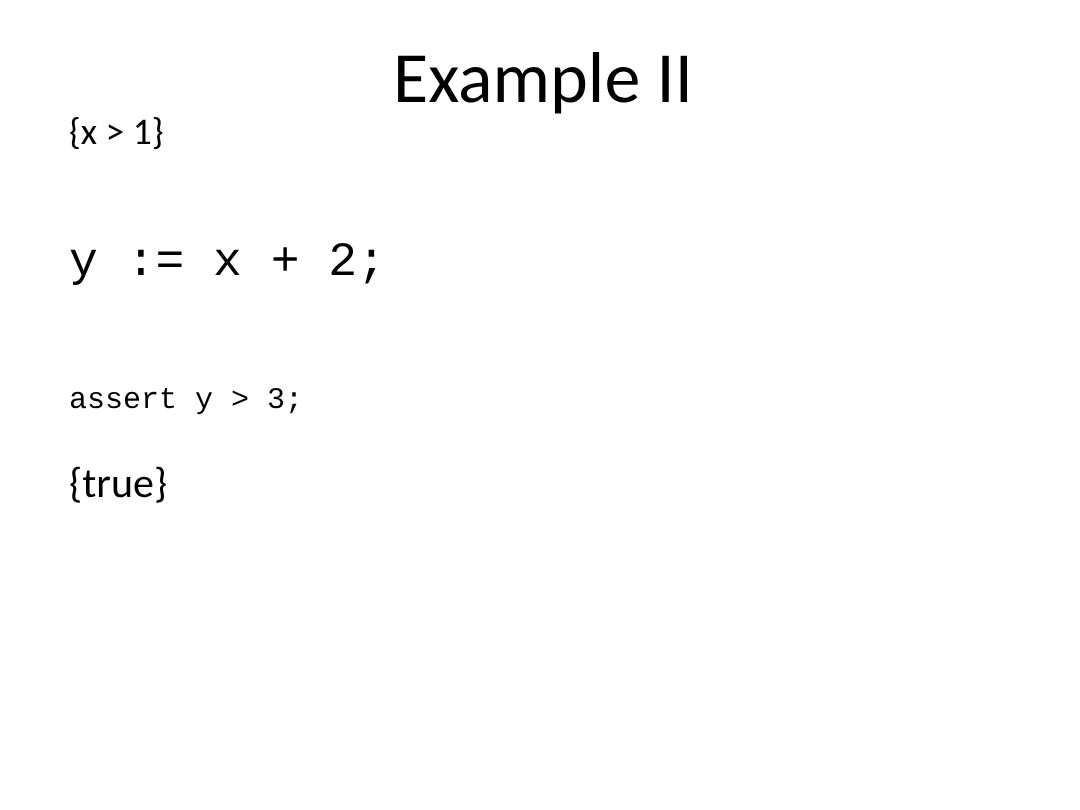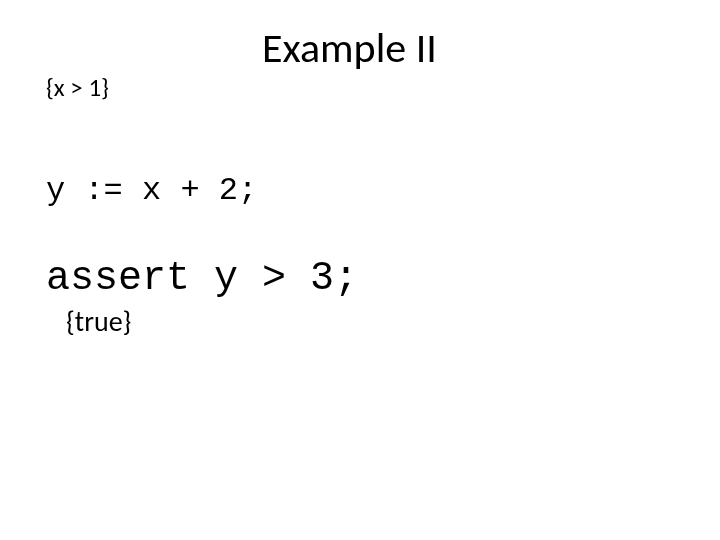--- a/index.html
+++ b/index.html
@@ -18,52 +18,51 @@
     .slide {
       width: 100%;
       height: 100%;
       padding: 20px 46px;
       position: relative;
     }
     .title {
       position: absolute;
       top: 22px;
       left: 262px;
-      font-size: 42px;
+      font-size: 48px;
       font-family: Calibri, 'Segoe UI', Arial, sans-serif;
       font-weight: 400;
     }
     .precondition {
       position: absolute;
       top: 72px;
       left: 46px;
       font-size: 25px;
       font-family: Calibri, 'Segoe UI', Arial, sans-serif;
     }
     .code-line-1 {
       position: absolute;
-      top: 172px;
+      top: 156px;
       left: 46px;
       font-size: 32px;
       font-family: 'Courier New', Courier, monospace;
     }
     .code-line-2 {
       position: absolute;
       top: 256px;
       left: 46px;
-      font-size: 40px;
+      font-size: 20px;
       font-family: 'Courier New', Courier, monospace;
     }
     .postcondition {
       position: absolute;
       top: 304px;
       left: 46px;
       font-size: 28px;
       font-family: Calibri, 'Segoe UI', Arial, sans-serif;
-      margin-left: 20px;
     }
   </style>
 </head>
 <body>
 
 <div class="slide">
   <div class="title">Example II</div>
   <div class="precondition">{x &gt; 1}</div>
   <div class="code-line-1">y := x + 2;</div>
   <div class="code-line-2">assert y &gt; 3;</div>

